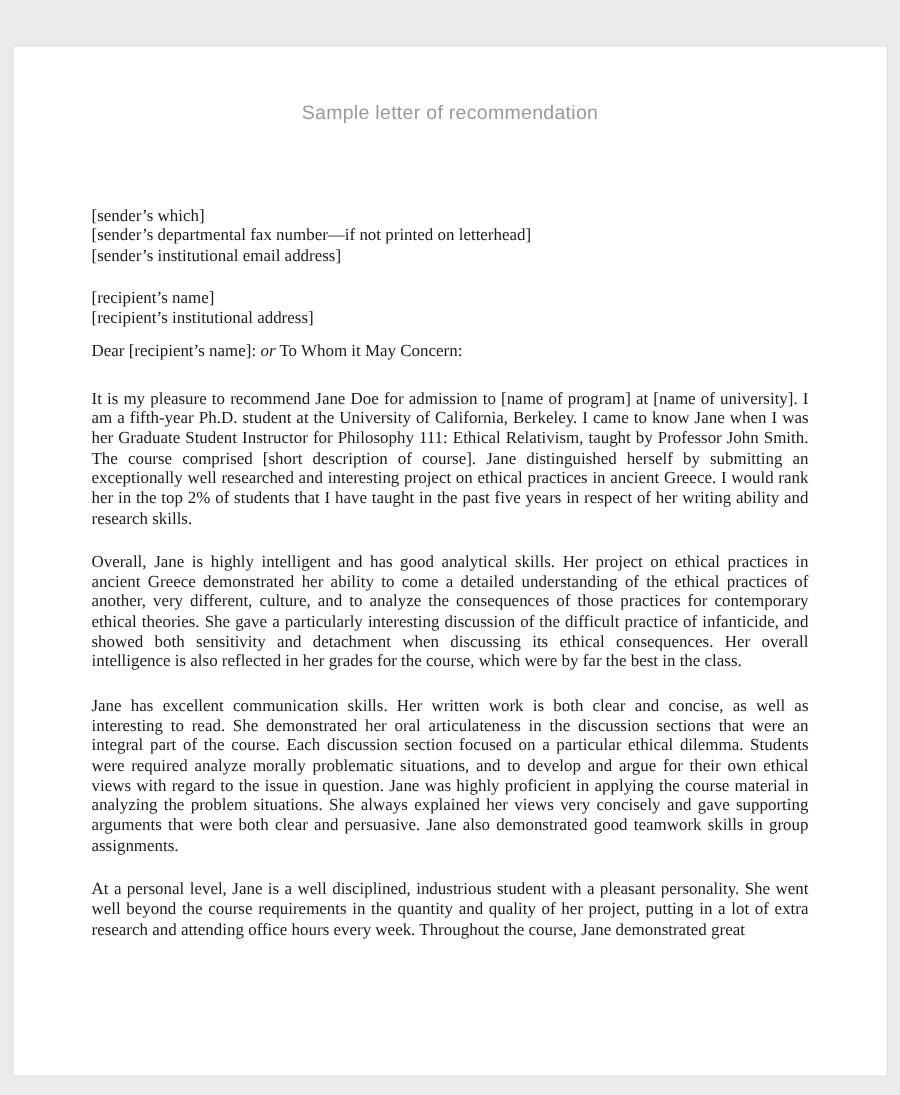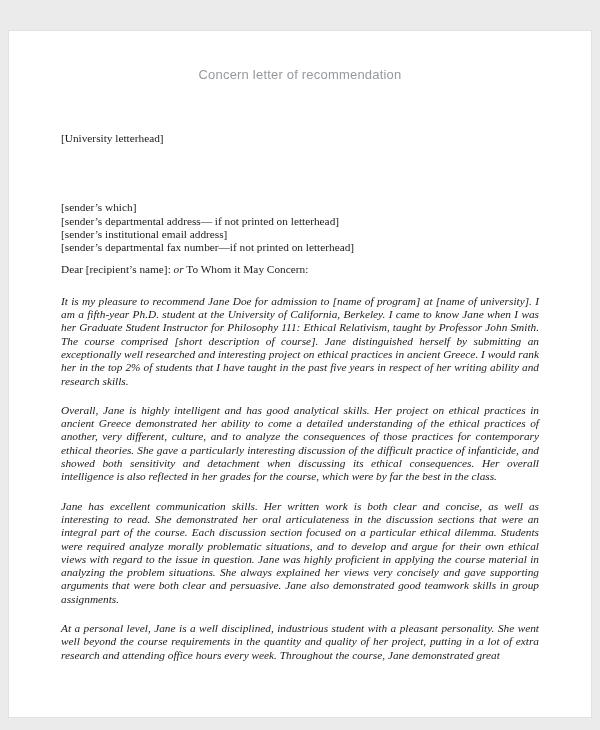--- a/index.html
+++ b/index.html
@@ -53,47 +53,48 @@
   }
   .recipient-block {
     margin-top: 15px;
   }
   .salutation {
     margin-top: 9px !important;
   }
   .para {
     margin-top: 16px !important;
     text-align: justify;
-    font-style: italic;
   }
   .para.first {
     margin-top: 18px !important;
   }
   .salutation em {
     font-style: italic;
   }
 </style>
 </head>
 <body>
 
 <div class="page">
-  <div class="doc-title">Concern letter of recommendation</div>
+  <div class="doc-title">Sample letter of recommendation</div>
 
   <div class="letter-body">
 
-    <p class="letterhead">[University letterhead]</p>
 
     <div class="sender-block">
       <p>[sender’s which]</p>
-      <p>[sender’s departmental address— if not printed on letterhead]</p>
+      <p>[sender’s departmental fax number—if not printed on letterhead]</p>
       <p>[sender’s institutional email address]</p>
-      <p>[sender’s departmental fax number—if not printed on letterhead]</p>
     </div>
 
 
+    <div class="recipient-block">
+      <p>[recipient’s name]</p>
+      <p>[recipient’s institutional address]</p>
+    </div>
 
     <p class="salutation"><span>Dear [recipient’s name]: </span><em>or</em><span> To Whom it May Concern:</span></p>
 
     <p class="para first">It is my pleasure to recommend Jane Doe for admission to [name of program] at [name of university]. I am a fifth-year Ph.D. student at the University of California, Berkeley. I came to know Jane when I was her Graduate Student Instructor for Philosophy 111: Ethical Relativism, taught by Professor John Smith. The course comprised [short description of course]. Jane distinguished herself by submitting an exceptionally well researched and interesting project on ethical practices in ancient Greece. I would rank her in the top 2% of students that I have taught in the past five years in respect of her writing ability and research skills.</p>
 
     <p class="para">Overall, Jane is highly intelligent and has good analytical skills. Her project on ethical practices in ancient Greece demonstrated her ability to come a detailed understanding of the ethical practices of another, very different, culture, and to analyze the consequences of those practices for contemporary ethical theories. She gave a particularly interesting discussion of the difficult practice of infanticide, and showed both sensitivity and detachment when discussing its ethical consequences. Her overall intelligence is also reflected in her grades for the course, which were by far the best in the class.</p>
 
     <p class="para">Jane has excellent communication skills. Her written work is both clear and concise, as well as interesting to read. She demonstrated her oral articulateness in the discussion sections that were an integral part of the course. Each discussion section focused on a particular ethical dilemma. Students were required analyze morally problematic situations, and to develop and argue for their own ethical views with regard to the issue in question. Jane was highly proficient in applying the course material in analyzing the problem situations. She always explained her views very concisely and gave supporting arguments that were both clear and persuasive. Jane also demonstrated good teamwork skills in group assignments.</p>
 
     <p class="para">At a personal level, Jane is a well disciplined, industrious student with a pleasant personality. She went well beyond the course requirements in the quantity and quality of her project, putting in a lot of extra research and attending office hours every week. Throughout the course, Jane demonstrated great</p>

